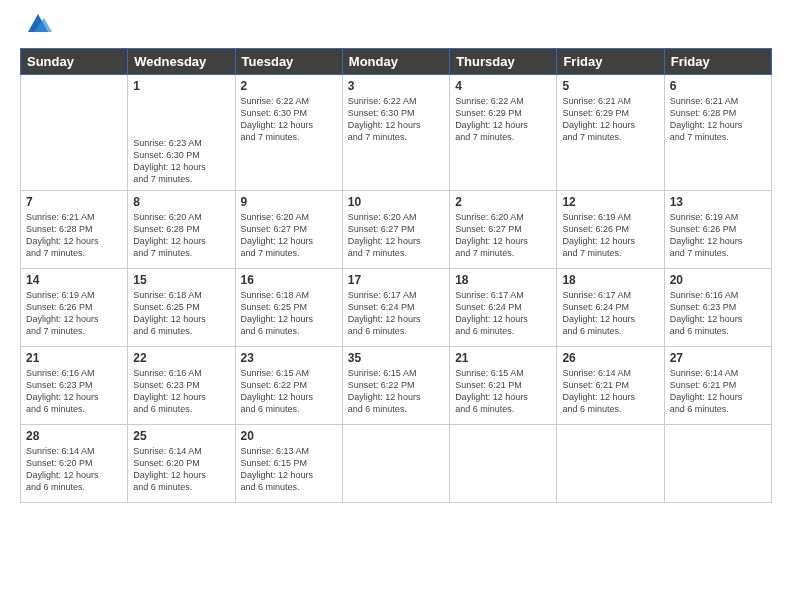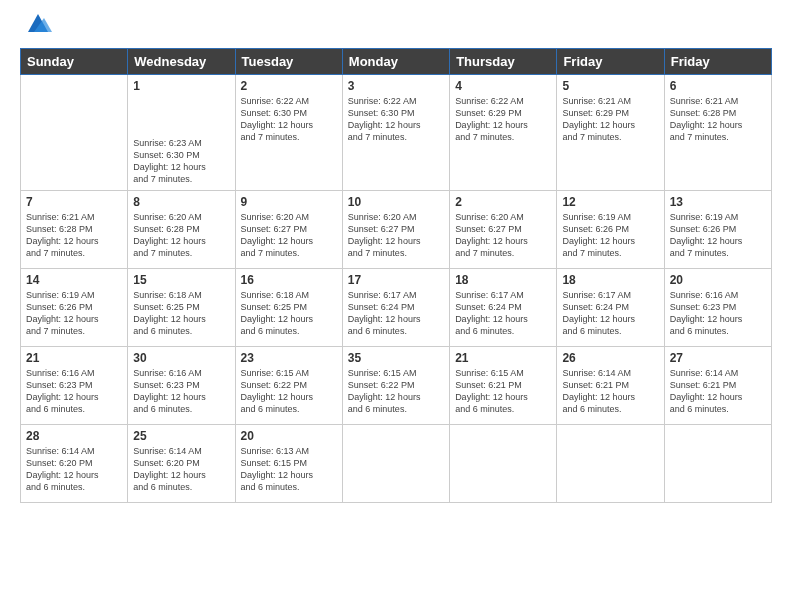--- a/index.html
+++ b/index.html
@@ -282,21 +282,21 @@
         </tr>
         <tr>
           <td>
             <span class="day-number">21</span>
             <div class="day-info" style="white-space: pre-line;">Sunrise: 6:16 AM
 Sunset: 6:23 PM
 Daylight: 12 hours
 and 6 minutes.</div>
           </td>
           <td>
-            <span class="day-number">30</span>
+            <span class="day-number">22</span>
             <div class="day-info" style="white-space: pre-line;">Sunrise: 6:16 AM
 Sunset: 6:23 PM
 Daylight: 12 hours
 and 6 minutes.</div>
           </td>
           <td>
             <span class="day-number">23</span>
             <div class="day-info" style="white-space: pre-line;">Sunrise: 6:15 AM
 Sunset: 6:22 PM
 Daylight: 12 hours

